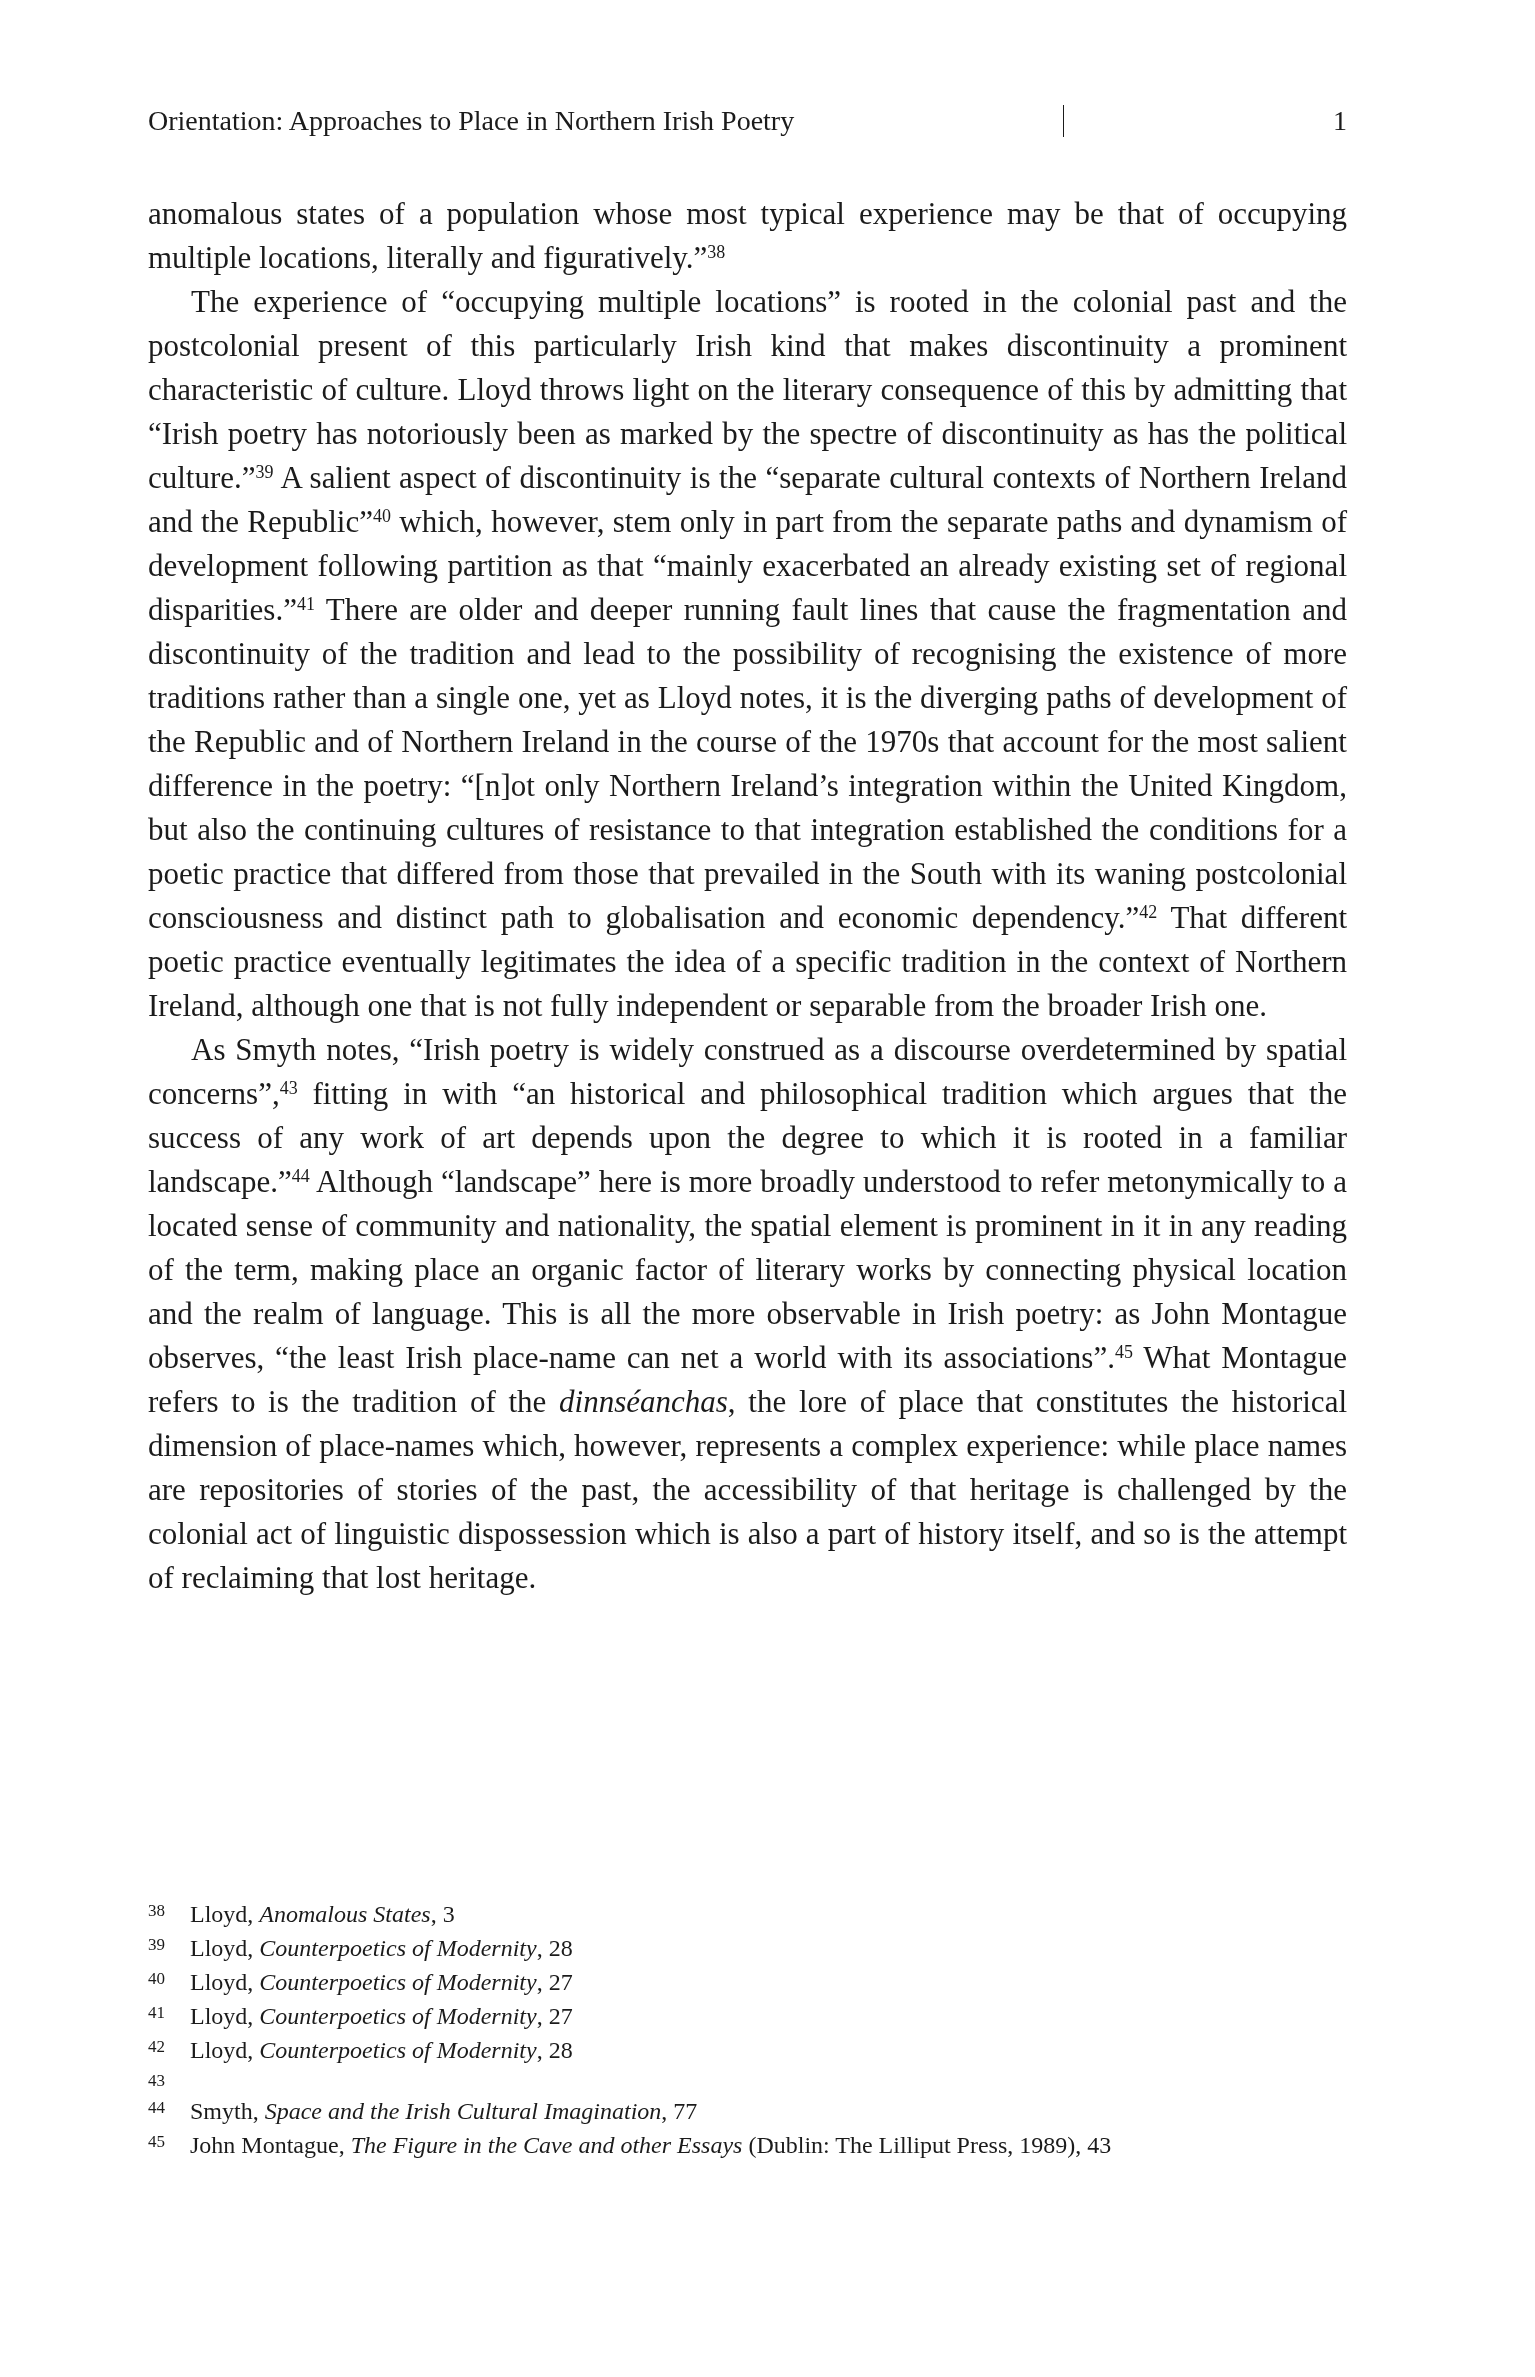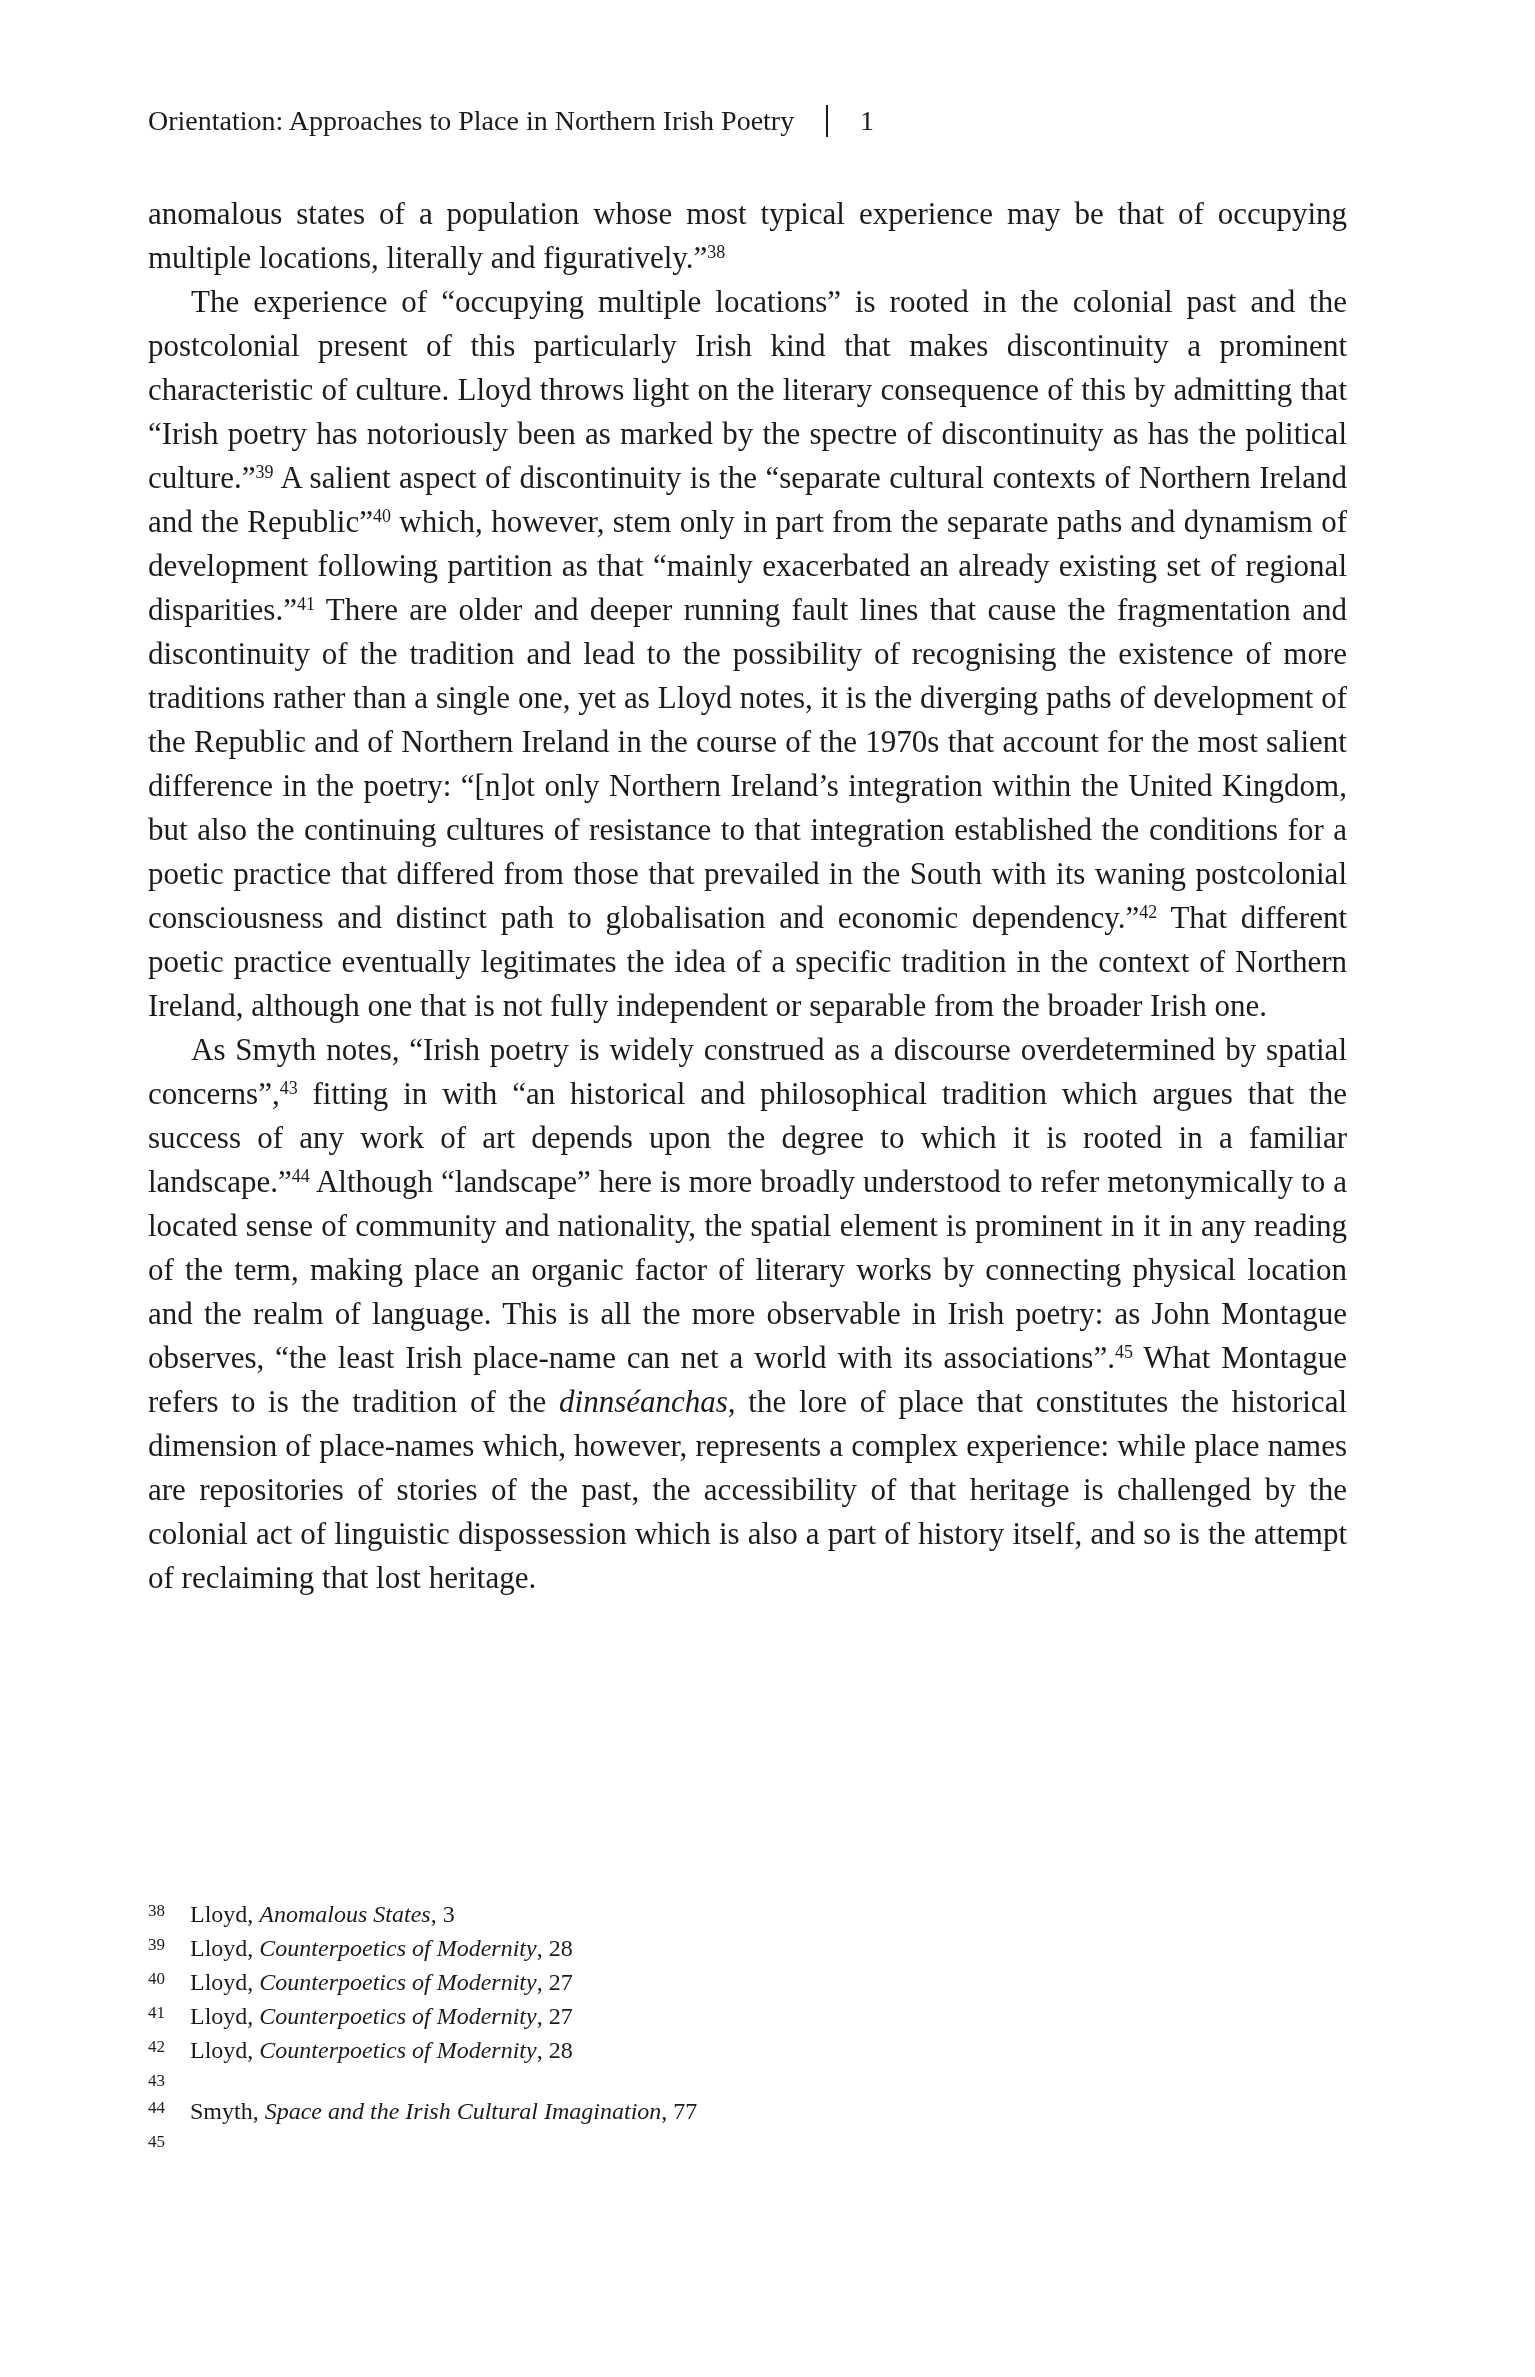--- a/index.html
+++ b/index.html
@@ -16,21 +16,21 @@
     font-family: "Liberation Serif", serif;
     overflow: hidden;
   }
   
   .running-header {
     position: absolute;
     top: 104px;
     left: 148px;
     width: 1199px;
     display: flex;
-    justify-content: flex-start;
+    justify-content: space-between;
     align-items: center;
     gap: 32px;
     font-size: 28px;
     line-height: 34px;
     white-space: nowrap;
   }
   .rh-sep {
     width: 1.7px;
     height: 32px;
     background: #1b1b1b;
@@ -122,17 +122,18 @@
       </div>
       <div class="fn-row">
         <span class="fn-num">43</span>
       </div>
       <div class="fn-row">
         <span class="fn-num">44</span>
         <span class="fn-text"><span>Smyth, </span><em>Space and the Irish Cultural Imagination</em><span>, 77</span></span>
       </div>
       <div class="fn-row">
         <span class="fn-num">45</span>
+        <span class="fn-text"><span>John Montague, </span><em>The Figure in the Cave and other Essays</em><span> (Dublin: The Lilliput Press, 1989), 43</span></span>
       </div>
     </section>
 
 </div>
 
 
 </body></html>

